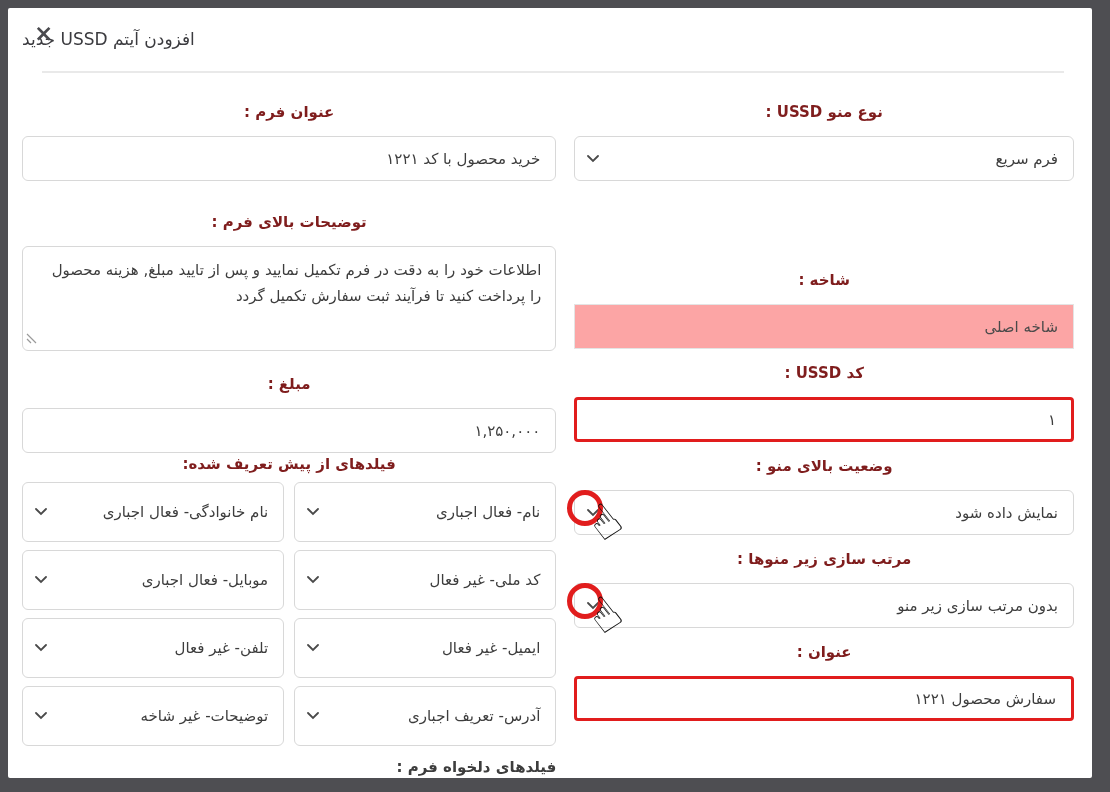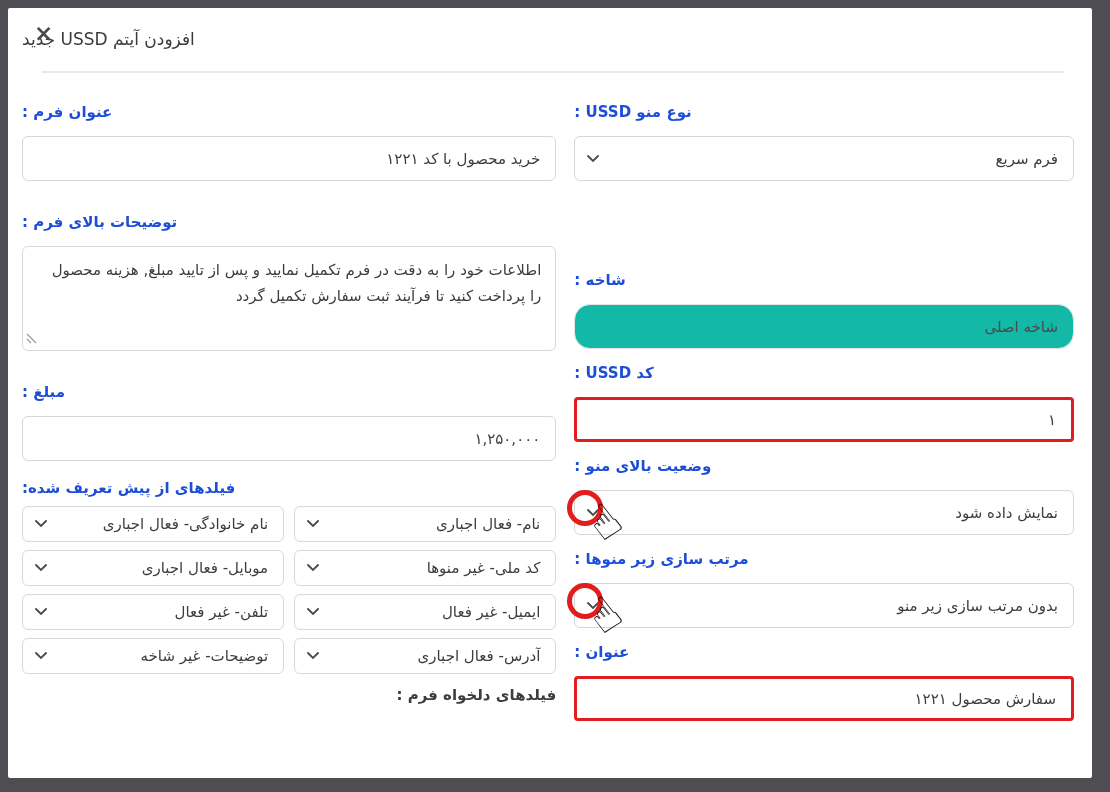--- a/index.html
+++ b/index.html
@@ -25,61 +25,61 @@
   .header-divider { height:2px; background:#e9e9e9; margin:19px 10px 0 20px; }
 
   .modal-body { display:flex; gap:18px; padding:28px 18px 0 14px; }
   .col-right { width:47.5%; }
   .col-left  { flex:1; }
 
   .group { margin-bottom:30px; }
   .col-right .group { margin-bottom:13px; }
   .col-right .group.gap-xl { margin-bottom:88px; }
   .col-left  .group.gap-g1 { margin-bottom:30px; }
-  .col-left  .group.gap-g2 { margin-bottom:30px; }
-  .col-left  .group.gap-g3 { margin-bottom:16px; }
+  .col-left  .group.gap-g2 { margin-bottom:22px; }
+  .col-left  .group.gap-g3 { margin-bottom:0; }
 
   .field-label {
-    font-size:15px; font-weight:700; color:#1d4ed8;
-    margin-bottom:13px; text-align:left; line-height:22px;
+    font-size:15px; font-weight:700; color:#7f1d1d;
+    margin-bottom:13px; text-align:center; line-height:22px;
   }
   .control { position:relative; }
 
   .selectbox {
     position:relative; height:45px; width:100%;
     border:1px solid #d8d8d8; border-radius:6px; background:#fff;
     display:flex; align-items:center; padding:0 15px 0 34px;
     font-size:15px; color:#3d3d3d; cursor:pointer;
   }
   .chev { position:absolute; left:12px; top:50%; margin-top:-4px; display:block; line-height:0; }
 
   .textinput {
     width:100%; height:45px; border:1px solid #d8d8d8; border-radius:6px;
     padding:0 15px; font-size:15px; color:#3d3d3d; background:#fff;
     text-align:right; direction:rtl; font-family:inherit; outline:none;
   }
   .textinput.red-border { border:3px solid #e11d1d; border-radius:4px; }
 
   .disabledbox {
-    height:45px; background:#14b8a6; border:1px solid #e4e4e4; border-radius:16px;
+    height:45px; background:#fca5a5; border:1px solid #e4e4e4; border-radius:0;
     display:flex; align-items:center; padding:0 15px; font-size:15px; color:#4a4a4a;
   }
 
   .desc-textarea {
     display:block; width:100%; height:105px;
     border:1px solid #d8d8d8; border-radius:6px;
     padding:10px 14px; font-size:15px; color:#3d3d3d; line-height:1.75;
     text-align:right; direction:rtl; font-family:inherit;
     resize:none; outline:none; overflow:hidden;
   }
   .resize-grip { position:absolute; left:4px; bottom:7px; pointer-events:none; line-height:0; }
 
   .fields-label { margin-bottom:7px; }
   .fields-grid { display:grid; grid-template-columns:1fr 1fr; column-gap:10px; row-gap:8px; }
-  .fields-grid .selectbox { height:36px; }
+  .fields-grid .selectbox { height:60px; }
 
   .annot-circle {
     position:absolute; left:-8px; top:50%; margin-top:-23px;
     width:36px; height:36px; border:5px solid #e11d1d; border-radius:50%;
     pointer-events:none; z-index:4; background:transparent;
   }
   .annot-hand {
     position:absolute; left:4px; top:12px;
     font-size:46px; color:#0a0a0a; line-height:1;
     transform:rotate(-38deg); transform-origin:50% 10%;
@@ -213,21 +213,21 @@
                 </svg></span>
           </div>
           <div class="selectbox">
             <span>نام خانوادگی- فعال اجباری</span>
             <span class="chev"><svg width="12" height="8" viewBox="0 0 12 8">
                   <path d="M1 1l5 5 5-5" fill="none" stroke="#4a4a4a" stroke-width="1.8" stroke-linecap="round"></path>
                 </svg></span>
           </div>
 
           <div class="selectbox">
-            <span>کد ملی- غیر منوها</span>
+            <span>کد ملی- غیر فعال</span>
             <span class="chev"><svg width="12" height="8" viewBox="0 0 12 8">
                   <path d="M1 1l5 5 5-5" fill="none" stroke="#4a4a4a" stroke-width="1.8" stroke-linecap="round"></path>
                 </svg></span>
           </div>
 
           <div class="selectbox">
             <span>موبایل- فعال اجباری</span>
             <span class="chev"><svg width="12" height="8" viewBox="0 0 12 8">
                   <path d="M1 1l5 5 5-5" fill="none" stroke="#4a4a4a" stroke-width="1.8" stroke-linecap="round"></path>
                 </svg></span>
@@ -239,21 +239,21 @@
                 </svg></span>
           </div>
 
           <div class="selectbox">
             <span>تلفن- غیر فعال</span>
             <span class="chev"><svg width="12" height="8" viewBox="0 0 12 8">
                   <path d="M1 1l5 5 5-5" fill="none" stroke="#4a4a4a" stroke-width="1.8" stroke-linecap="round"></path>
                 </svg></span>
           </div>
           <div class="selectbox">
-            <span>آدرس- فعال اجباری</span>
+            <span>آدرس- تعریف اجباری</span>
             <span class="chev"><svg width="12" height="8" viewBox="0 0 12 8">
                   <path d="M1 1l5 5 5-5" fill="none" stroke="#4a4a4a" stroke-width="1.8" stroke-linecap="round"></path>
                 </svg></span>
           </div>
 
           <div class="selectbox">
             <span>توضیحات- غیر شاخه</span>
             <span class="chev"><svg width="12" height="8" viewBox="0 0 12 8">
                   <path d="M1 1l5 5 5-5" fill="none" stroke="#4a4a4a" stroke-width="1.8" stroke-linecap="round"></path>
                 </svg></span>

